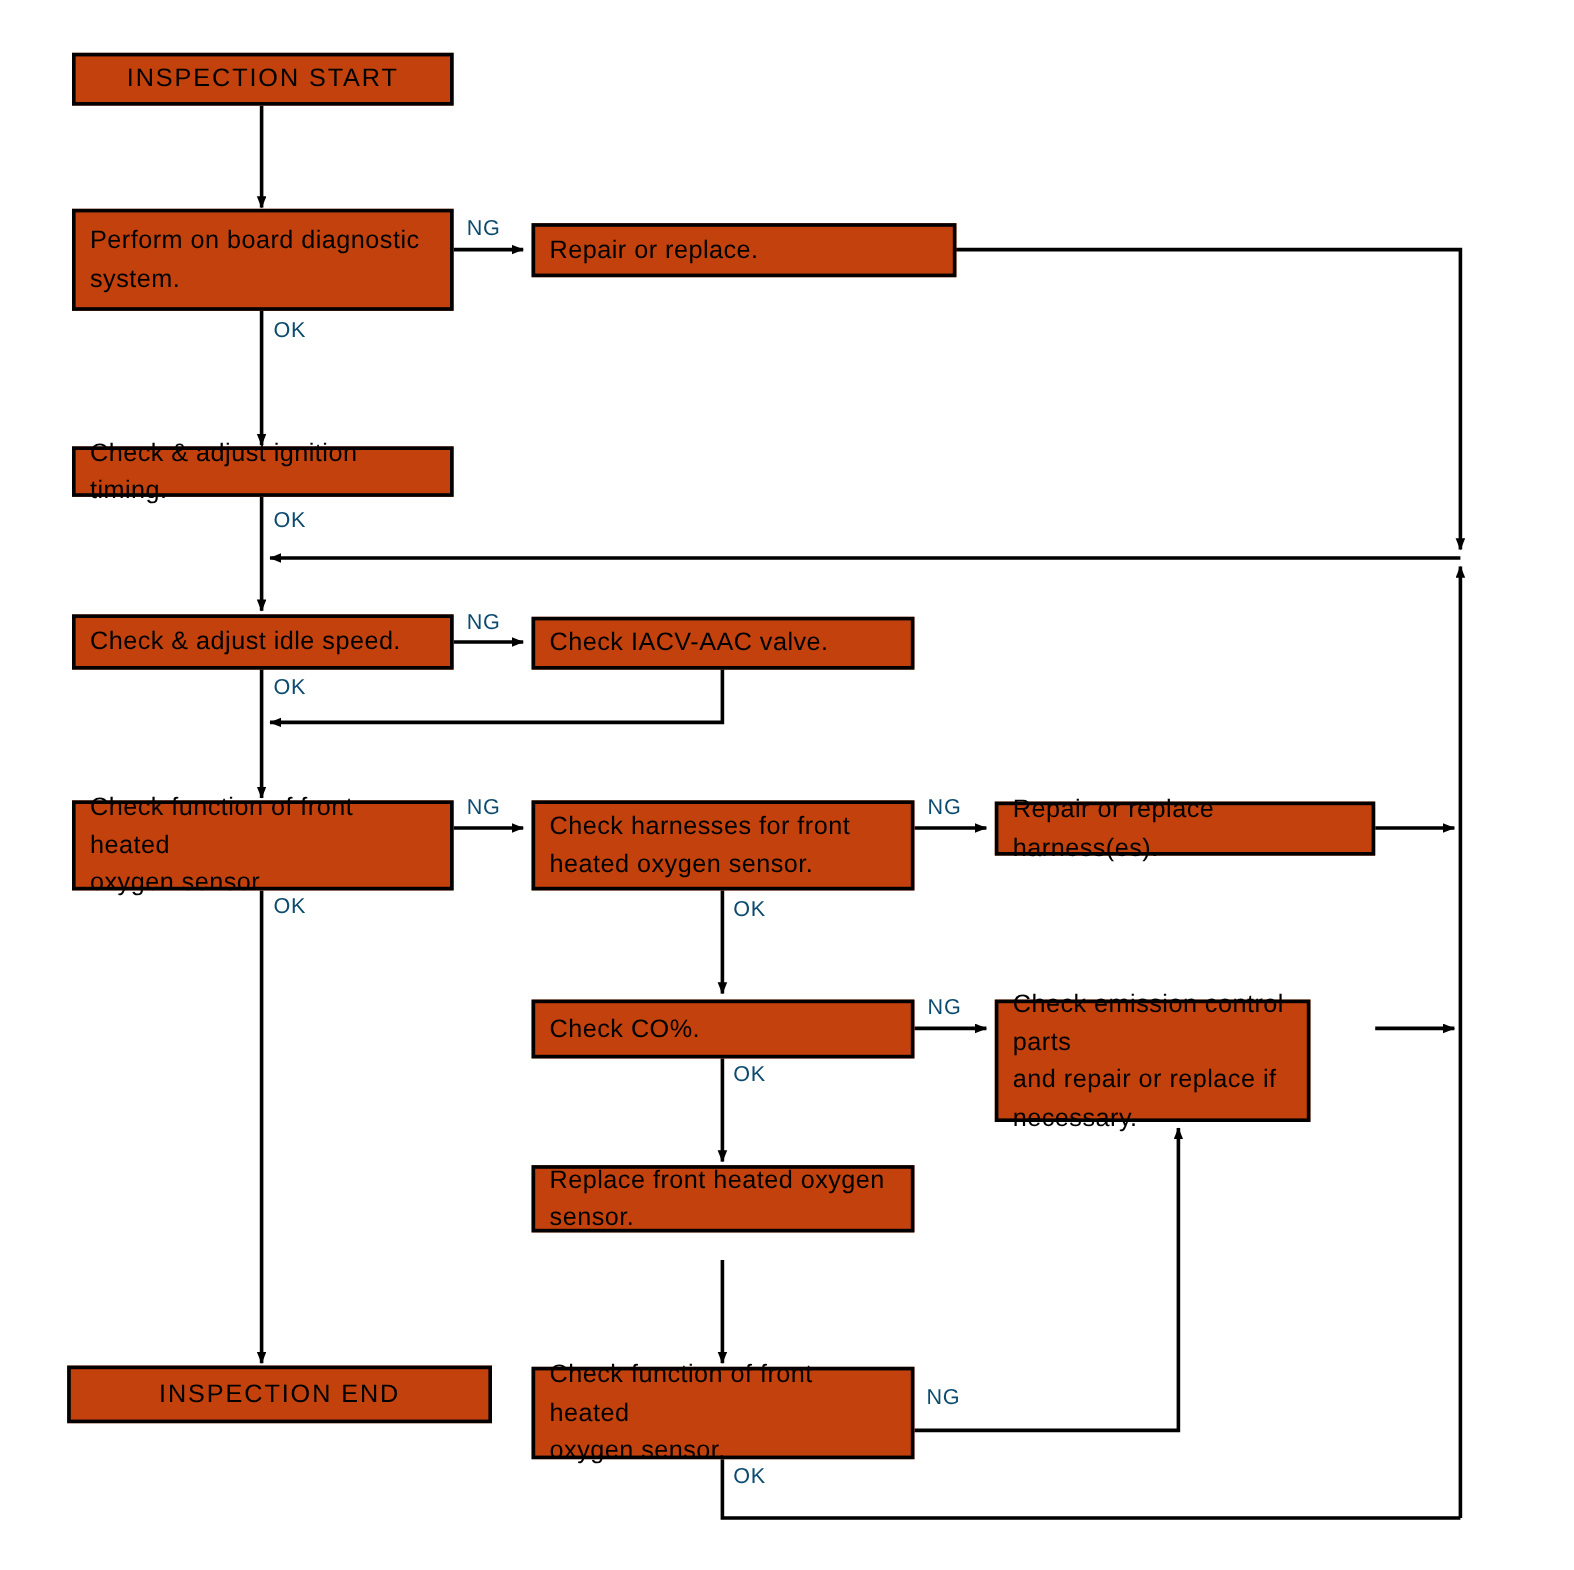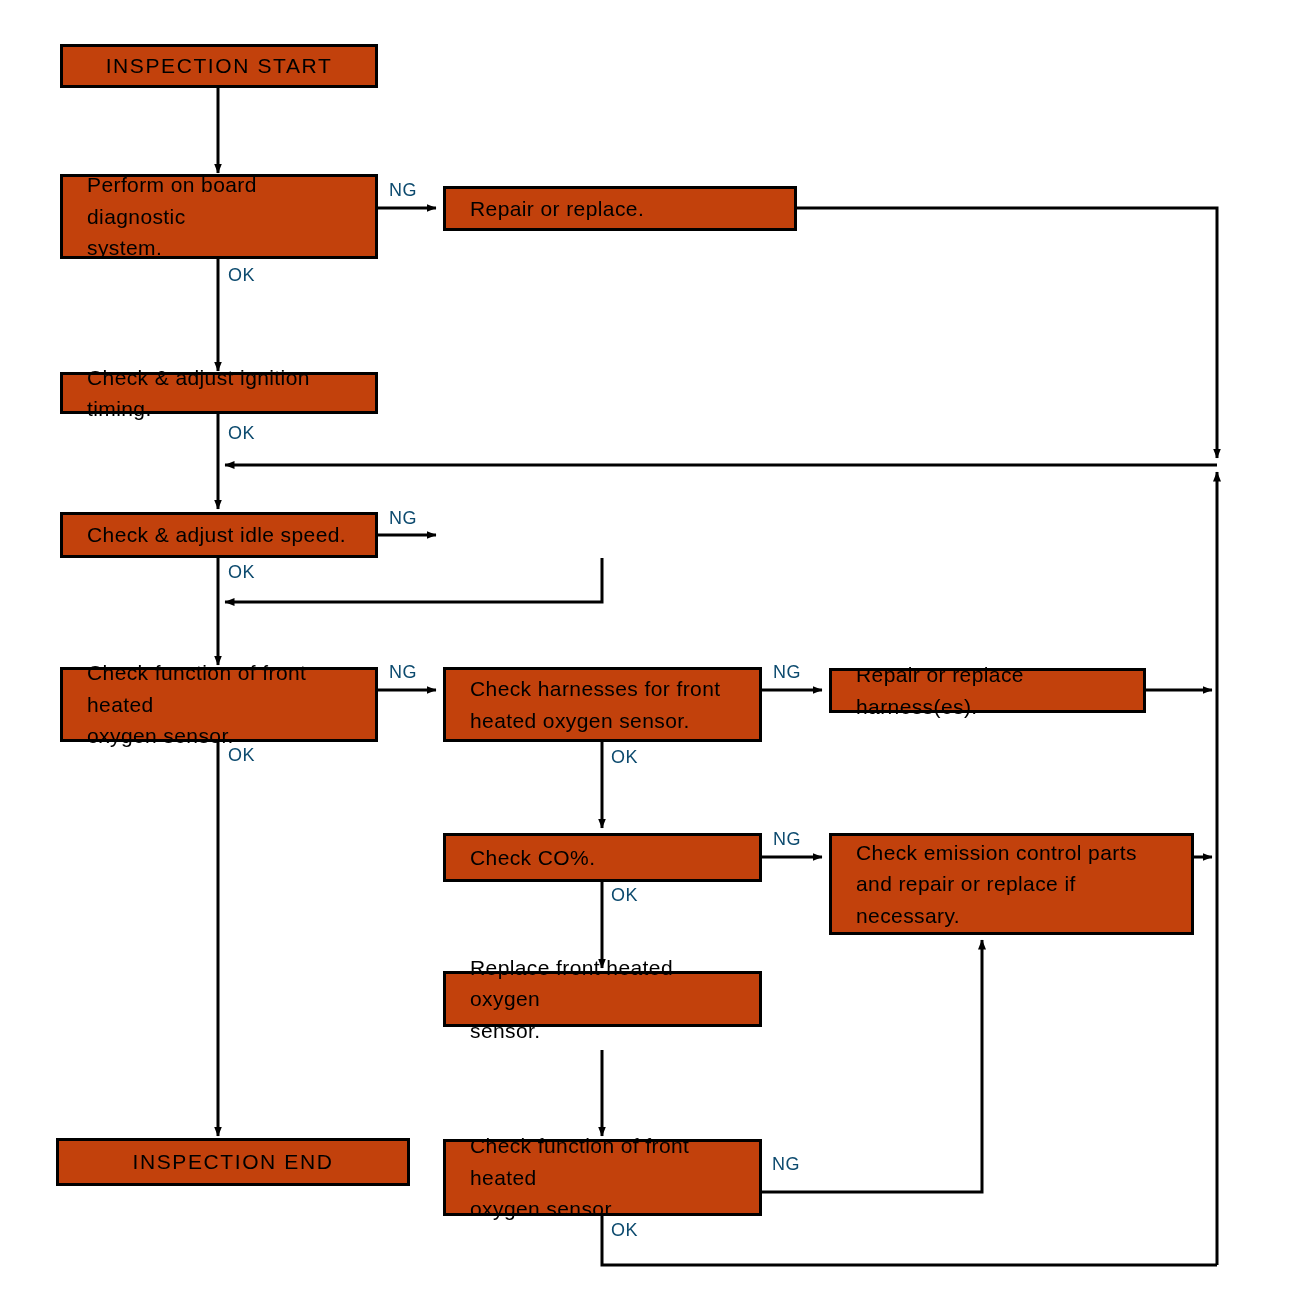--- a/index.html
+++ b/index.html
@@ -37,21 +37,21 @@
     line-height: 1.5;
     letter-spacing: 0.4px;
   }
   .node.terminal {
     align-items: center;
     text-align: center;
     letter-spacing: 1.6px;
     font-size: 21px;
   }
   .node .node-text {
-    padding: 0 24px;
+    padding: 0 12px;
     white-space: pre-line;
   }
   .node.terminal .node-text {
     padding: 0;
   }
   .edge-label {
     position: absolute;
     color: #0c4a6e;
     font-size: 18px;
     letter-spacing: 0.6px;
@@ -132,40 +132,43 @@
   </div>
 
   <div class="node" style="left:60px; top:372px; width:318px; height:42px;">
     <span class="node-text">Check &amp; adjust ignition timing.</span>
   </div>
 
   <div class="node" style="left:60px; top:512px; width:318px; height:46px;">
     <span class="node-text">Check &amp; adjust idle speed.</span>
   </div>
 
+  <div class="node" style="left:443px; top:514px; width:319px; height:44px;">
+    <span class="node-text">Check IACV-AAC valve.</span>
+  </div>
 
   <div class="node" style="left:60px; top:667px; width:318px; height:75px;">
     <span class="node-text">Check function of front heated
 oxygen sensor.</span>
   </div>
 
   <div class="node" style="left:443px; top:667px; width:319px; height:75px;">
     <span class="node-text">Check harnesses for front
 heated oxygen sensor.</span>
   </div>
 
   <div class="node" style="left:829px; top:668px; width:317px; height:45px;align-items:flex-end;">
     <span class="node-text">Repair or replace harness(es).</span>
   </div>
 
   <div class="node" style="left:443px; top:833px; width:319px; height:49px;">
     <span class="node-text">Check CO%.</span>
   </div>
 
-  <div class="node" style="left:829px; top:833px; width:365px; height:102px;">
+  <div class="node" style="left:829px; top:833px; width:263px; height:102px;">
     <span class="node-text">Check emission control parts
 and repair or replace if
 necessary.</span>
   </div>
 
   <div class="node" style="left:443px; top:971px; width:319px; height:56px;">
     <span class="node-text">Replace front heated oxygen
 sensor.</span>
   </div>
 

